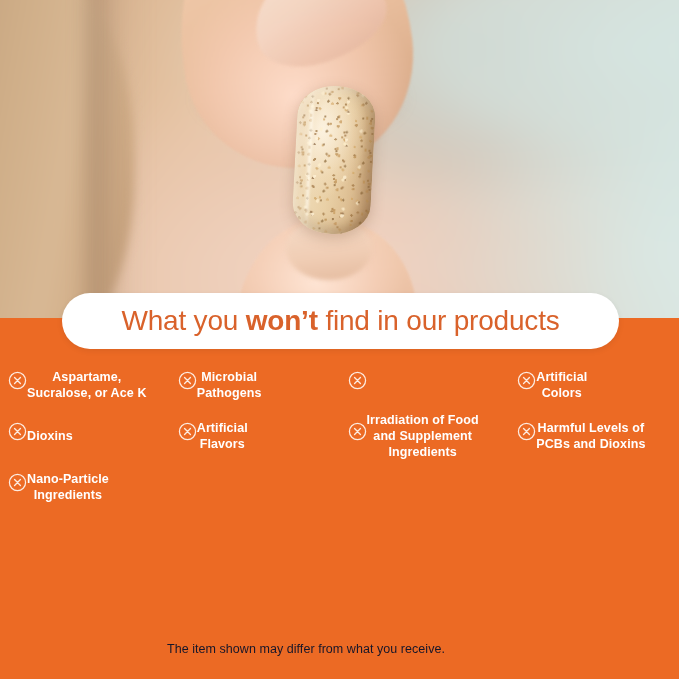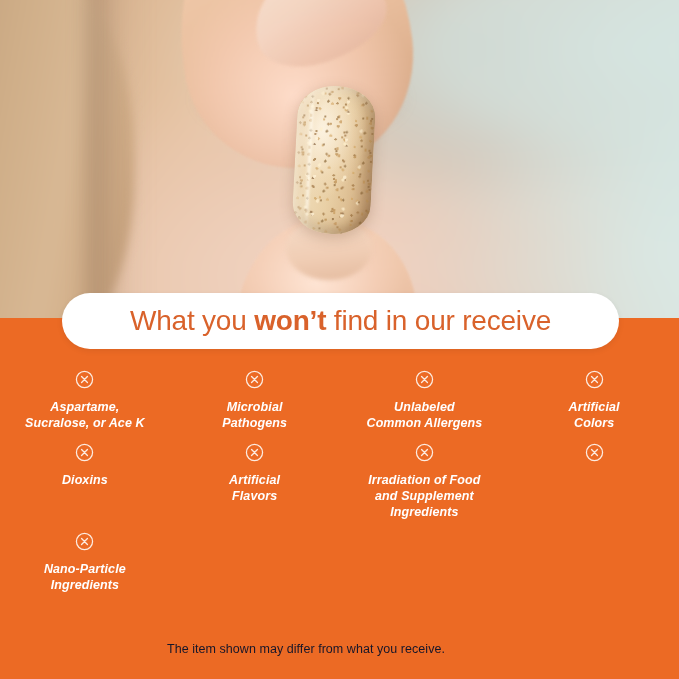--- a/index.html
+++ b/index.html
@@ -209,24 +209,22 @@
     width:679px;
     display:grid;
     grid-template-columns:repeat(4, 1fr);
     grid-auto-rows:auto;
     row-gap:12px;
     column-gap:0;
   }
 
   .item {
     display:flex;
-    flex-direction:column;
     align-items:center;
-    padding:0 23px;
-    font-style:italic;
+    padding:0 8px;
   }
 
   .x-icon {
     width:19px; height:19px;
     display:block;
     margin-bottom:11px;
     flex:0 0 auto;
   }
 
   .item-label {
@@ -271,21 +269,21 @@
       <div class="tablet-speckle"></div>
       <div class="tablet-seam"></div>
       <div class="tablet-rim"></div>
     </div>
   </div>
 
   <div class="panel">
 
     <div class="title-bubble">
       <div class="title-text">
-        <span>What you </span><span class="bold">won’t</span><span> find in our receive</span>
+        <span>What you </span><span class="bold">won’t</span><span> find in our products</span>
       </div>
     </div>
 
     <div class="grid">
 
       <div class="item">
         <svg class="x-icon" viewBox="0 0 24 24">
           <circle cx="12" cy="12" r="10.2" fill="none" stroke="#fdebe0" stroke-width="1.6"></circle>
           <path d="M8.3 8.3 L15.7 15.7 M15.7 8.3 L8.3 15.7" stroke="#fdebe0" stroke-width="1.7" stroke-linecap="round"></path>
         </svg>
@@ -298,22 +296,20 @@
           <path d="M8.3 8.3 L15.7 15.7 M15.7 8.3 L8.3 15.7" stroke="#fdebe0" stroke-width="1.7" stroke-linecap="round"></path>
         </svg>
         <div class="item-label">Microbial
 Pathogens</div>
       </div>
       <div class="item">
         <svg class="x-icon" viewBox="0 0 24 24">
           <circle cx="12" cy="12" r="10.2" fill="none" stroke="#fdebe0" stroke-width="1.6"></circle>
           <path d="M8.3 8.3 L15.7 15.7 M15.7 8.3 L8.3 15.7" stroke="#fdebe0" stroke-width="1.7" stroke-linecap="round"></path>
         </svg>
-        <div class="item-label">Unlabeled
-Common Allergens</div>
       </div>
       <div class="item">
         <svg class="x-icon" viewBox="0 0 24 24">
           <circle cx="12" cy="12" r="10.2" fill="none" stroke="#fdebe0" stroke-width="1.6"></circle>
           <path d="M8.3 8.3 L15.7 15.7 M15.7 8.3 L8.3 15.7" stroke="#fdebe0" stroke-width="1.7" stroke-linecap="round"></path>
         </svg>
         <div class="item-label">Artificial
 Colors</div>
       </div>
 
@@ -340,20 +336,22 @@
         </svg>
         <div class="item-label">Irradiation of Food
 and Supplement
 Ingredients</div>
       </div>
       <div class="item">
         <svg class="x-icon" viewBox="0 0 24 24">
           <circle cx="12" cy="12" r="10.2" fill="none" stroke="#fdebe0" stroke-width="1.6"></circle>
           <path d="M8.3 8.3 L15.7 15.7 M15.7 8.3 L8.3 15.7" stroke="#fdebe0" stroke-width="1.7" stroke-linecap="round"></path>
         </svg>
+        <div class="item-label">Harmful Levels of
+PCBs and Dioxins</div>
       </div>
       <div class="item">
         <svg class="x-icon" viewBox="0 0 24 24">
           <circle cx="12" cy="12" r="10.2" fill="none" stroke="#fdebe0" stroke-width="1.6"></circle>
           <path d="M8.3 8.3 L15.7 15.7 M15.7 8.3 L8.3 15.7" stroke="#fdebe0" stroke-width="1.7" stroke-linecap="round"></path>
         </svg>
         <div class="item-label">Nano-Particle
 Ingredients</div>
       </div>
     </div>

